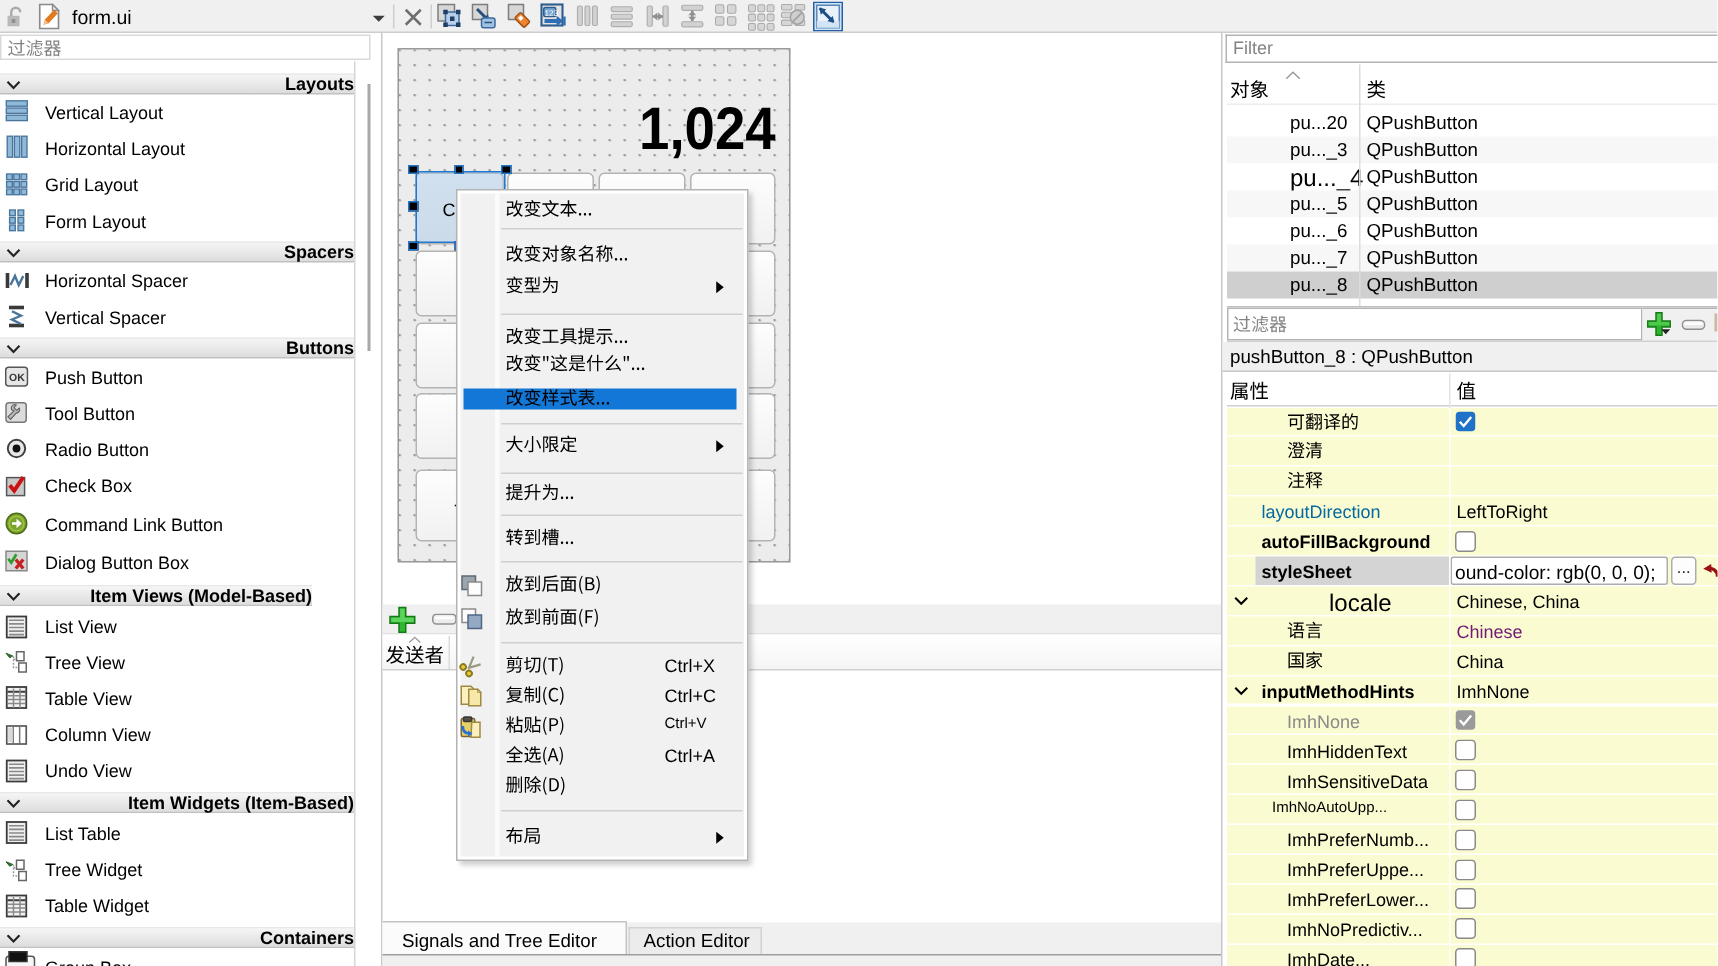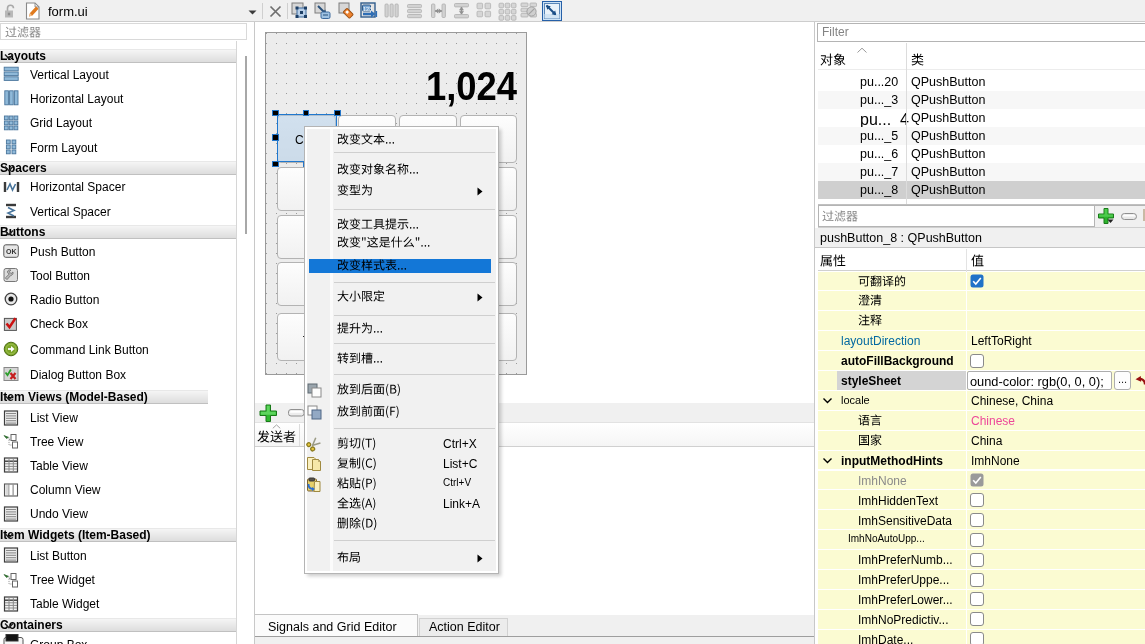--- a/index.html
+++ b/index.html
@@ -3,21 +3,21 @@
 *{margin:0;padding:0;box-sizing:border-box}
 html,body{width:1145px;height:644px;overflow:hidden;background:#fff;
   font-family:"Liberation Sans",sans-serif;-webkit-font-smoothing:antialiased}
 .ab{position:absolute}
 .ct{display:block}
 body{position:relative}
 .t12{font-size:12px;color:#000;line-height:14px;white-space:nowrap}
 .gray{color:#838383}
 .sep-v{width:1px;background:#c8c8c8}
 .hdr{background:linear-gradient(#f5f5f5,#dddddd);border-top:1px solid #e8e8e8;border-bottom:1px solid #c0c0c0;
-  font-size:12px;font-weight:bold;text-align:left;color:#000}
+  font-size:12px;font-weight:bold;text-align:right;color:#000}
 </style></head>
 <body>
 
 <div class="ab" style="left:0;top:0;width:1145px;height:22px;background:#f0f0f0;border-bottom:1px solid #cdcdcd"></div>
 <svg class="ab" width="14" height="15" style="left:3px;top:4px" viewBox="0 0 14 15">
 <path d="M4.5 7V4.2a3 3 0 0 1 6 0" fill="none" stroke="#a9a9a9" stroke-width="1.6"></path>
 <rect x="2" y="6.5" width="8" height="7" fill="#b9b9b9"></rect>
     <rect x="4.8" y="8.7" width="2.4" height="2.6" fill="#8f8f8f"></rect>
   </svg>
 <svg class="ab" width="16" height="18" style="left:25px;top:2px" viewBox="0 0 16 18">
@@ -273,21 +273,21 @@
       <path d="M1 0.5l4 4.2 4-4.2" stroke="#222" stroke-width="1.4" fill="none"></path>
     </svg></div>
 <div class="ab" style="left:3px;top:547.4px"><svg width="17" height="16" viewBox="0 0 17 16">
       <rect x="1.5" y="1" width="13" height="14" fill="#efefef" stroke="#3c3c3c" stroke-width="1.2"></rect>
       <path d="M3 3.5h10" stroke="#8a8a8a" stroke-width="1.1"></path>
       <path d="M3 5.9h10" stroke="#8a8a8a" stroke-width="1.1"></path>
       <path d="M3 8.3h10" stroke="#8a8a8a" stroke-width="1.1"></path>
       <path d="M3 10.7h10" stroke="#8a8a8a" stroke-width="1.1"></path>
       <path d="M3 13.1h10" stroke="#8a8a8a" stroke-width="1.1"></path>
     </svg></div>
-<div class="ab t12" style="left:30px;top:548.9px">List Button</div>
+<div class="ab t12" style="left:30px;top:548.9px">List Table</div>
 <div class="ab" style="left:3px;top:571.5px"><svg width="17" height="16" viewBox="0 0 17 16">
       <path d="M1 2.5l4.5 1.8-2 1.2z" fill="#2e7d2e" stroke="#1c521c" stroke-width="0.6"></path>
       <rect x="8" y="1.5" width="5" height="6" fill="#fff" stroke="#666"></rect>
       <rect x="9.5" y="9" width="5" height="6" fill="#fff" stroke="#666"></rect>
       <path d="M6 4.5v7.5h3M6 6.5h2" stroke="#999" stroke-dasharray="1.2 1" fill="none"></path>
     </svg></div>
 <div class="ab t12" style="left:30px;top:573.0px">Tree Widget</div>
 <div class="ab" style="left:3px;top:595.7px"><svg width="17" height="16" viewBox="0 0 17 16">
       <rect x="1.5" y="1" width="13" height="14" fill="#f2f2f2" stroke="#3c3c3c" stroke-width="1.2"></rect>
       <path d="M2 4.2h12" stroke="#3c3c3c" stroke-width="1.4"></path>
@@ -358,21 +358,21 @@
         <path d="M8.7 -10.3C9.3 -9.7 10 -8.8 10.4 -8.3L11.2 -8.9C10.8 -9.3 10.1 -10.2 9.5 -10.7ZM1.9 -6.8C2 -6.9 2.4 -7 3.3 -7H5.1C4.2 -4.3 2.8 -2.2 0.4 -0.7C0.6 -0.6 1 -0.2 1.1 0C2.8 -1 4 -2.4 5 -4C5.5 -3 6.1 -2.1 6.9 -1.4C5.8 -0.6 4.5 -0.1 3.1 0.2C3.3 0.4 3.5 0.8 3.6 1.1C5.1 0.7 6.5 0.1 7.7 -0.8C8.8 0.1 10.3 0.7 11.9 1.1C12.1 0.8 12.3 0.4 12.5 0.2C10.9 -0.1 9.6 -0.7 8.4 -1.4C9.6 -2.4 10.4 -3.7 11 -5.4L10.3 -5.7L10.1 -5.6H5.7C5.9 -6.1 6.1 -6.5 6.2 -7H12.1L12.1 -8H6.5C6.7 -8.9 6.8 -9.8 7 -10.8L5.9 -11C5.8 -9.9 5.6 -8.9 5.3 -8H3C3.3 -8.6 3.7 -9.5 3.9 -10.4L2.9 -10.6C2.7 -9.6 2.2 -8.5 2 -8.2C1.9 -8 1.7 -7.8 1.5 -7.7C1.7 -7.5 1.8 -7 1.9 -6.8ZM7.6 -2C6.8 -2.8 6.1 -3.7 5.6 -4.7H9.6C9.2 -3.6 8.5 -2.7 7.6 -2Z M18.3 -10.6C18.7 -9.9 19.2 -9 19.4 -8.5L20.3 -8.9C20.1 -9.4 19.6 -10.3 19.1 -10.9ZM14 -10.3C14.7 -9.6 15.5 -8.6 15.9 -7.9L16.7 -8.5C16.3 -9.1 15.5 -10.1 14.8 -10.8ZM23.2 -10.9C22.9 -10.2 22.4 -9.2 22 -8.5H17.6V-7.6H20.6V-6.1L20.6 -5.7H17.1V-4.8H20.5C20.3 -3.7 19.5 -2.4 17.2 -1.5C17.4 -1.3 17.8 -1 17.9 -0.8C19.8 -1.7 20.8 -2.7 21.2 -3.8C22.3 -2.8 23.5 -1.6 24.1 -0.9L24.8 -1.5C24.1 -2.4 22.6 -3.7 21.5 -4.8V-4.8H25.3V-5.7H21.6L21.6 -6.1V-7.6H24.9V-8.5H23C23.4 -9.1 23.9 -9.9 24.2 -10.6ZM16.2 -6.5H13.6V-5.6H15.3V-1.5C14.7 -1.3 14 -0.7 13.3 0.1L14 1.1C14.7 0.1 15.2 -0.7 15.7 -0.7C15.9 -0.7 16.4 -0.2 16.9 0.2C17.9 0.8 19 0.9 20.7 0.9C22 0.9 24.4 0.8 25.3 0.8C25.4 0.4 25.5 -0.1 25.6 -0.3C24.3 -0.2 22.3 -0.1 20.7 -0.1C19.2 -0.1 18 -0.2 17.2 -0.7C16.7 -1 16.5 -1.2 16.2 -1.4Z M36.9 -10.5C36.4 -9.9 35.9 -9.3 35.4 -8.7V-9.3H32.1V-10.9H31.2V-9.3H27.8V-8.4H31.2V-6.7H26.7V-5.9H31.8C30.1 -4.8 28.3 -3.9 26.4 -3.3C26.6 -3.1 26.9 -2.7 27 -2.5C27.8 -2.8 28.7 -3.1 29.4 -3.5V1H30.4V0.6H35.7V1H36.7V-4.5H31.3C32 -4.9 32.7 -5.4 33.4 -5.9H38.3V-6.7H34.5C35.7 -7.7 36.8 -8.8 37.7 -10ZM32.1 -6.7V-8.4H35.1C34.5 -7.8 33.8 -7.3 33.1 -6.7ZM30.4 -1.6H35.7V-0.2H30.4ZM30.4 -2.4V-3.7H35.7V-2.4Z" fill="#000000"></path>
       </g>
     </svg>
   </div>
 <svg class="ab" width="9" height="5" style="left:271.5px;top:424px" viewBox="0 0 9 5">
     <path d="M0.8 4.3l3.7-3.4 3.7 3.4" stroke="#9a9a9a" stroke-width="0.9" fill="none"></path>
   </svg>
 <div class="ab" style="left:255px;top:615px;width:559px;height:22px;background:#f0f0f0"></div>
 <div class="ab" style="left:418.5px;top:618px;width:89.5px;height:19px;background:#ececec;border:1px solid #d2d2d2;border-bottom:none"></div>
 <div class="ab" style="left:255px;top:614px;width:163px;height:23px;background:#fbfbfb;border:1px solid #c4c4c4;border-bottom:none;border-left:none"></div>
-<div class="ab" style="left:268px;top:620px;font-size:12.5px;color:#000">Signals and Grid Editor</div>
+<div class="ab" style="left:268px;top:620px;font-size:12.5px;color:#000">Signals and Tree Editor</div>
 <div class="ab" style="left:429px;top:620px;font-size:12.5px;color:#000">Action Editor</div>
 <div class="ab" style="left:255px;top:636.3px;width:559px;height:7.7px;background:#f0f0f0;border-top:1px solid #9e9e9e"></div>
 <div class="ab" style="left:817px;top:23px;width:328px;height:19px;background:#fff;border:1px solid #b4b4b4;border-right:none"></div>
 <div class="ab t12 gray" style="left:822px;top:25px">Filter</div>
 <div class="ab" style="left:818px;top:44px;width:327px;height:26px;background:#fff;border-bottom:1px solid #ececec"></div>
 <div class="ab" style="left:820px;top:52.5px">
     <svg class="ct" width="27" height="15" viewBox="0 0 27 15">
       <g transform="translate(0,11.44)">
         <path d="M6.5 -5.1C7.1 -4.2 7.7 -3 7.9 -2.2L8.8 -2.6C8.6 -3.4 8 -4.6 7.3 -5.5ZM1.2 -5.9C2 -5.2 2.8 -4.3 3.6 -3.5C2.8 -1.8 1.8 -0.5 0.6 0.2C0.8 0.4 1.1 0.8 1.3 1C2.5 0.2 3.5 -1 4.3 -2.6C4.9 -1.9 5.3 -1.2 5.7 -0.6L6.4 -1.4C6.1 -2 5.4 -2.8 4.7 -3.7C5.3 -5.1 5.8 -6.9 6 -9L5.3 -9.2L5.2 -9.2H0.9V-8.3H4.9C4.7 -6.9 4.4 -5.6 4 -4.5C3.3 -5.2 2.6 -5.9 1.9 -6.5ZM9.9 -10.9V-7.8H6.3V-6.9H9.9V-0.3C9.9 -0.1 9.9 0 9.6 0C9.4 0 8.7 0 7.9 0C8 0.3 8.1 0.8 8.2 1C9.3 1 10 1 10.3 0.8C10.8 0.7 10.9 0.4 10.9 -0.3V-6.9H12.5V-7.8H10.9V-10.9Z M17.4 -11C16.7 -9.9 15.4 -8.6 13.7 -7.7C13.9 -7.5 14.2 -7.2 14.3 -7C14.6 -7.1 14.8 -7.3 15.1 -7.5V-5.3H17.3C16.3 -4.7 15.1 -4.3 13.8 -4C14 -3.8 14.2 -3.5 14.3 -3.3C15.6 -3.7 16.8 -4.1 17.8 -4.8C18.2 -4.6 18.5 -4.4 18.7 -4.1C17.6 -3.4 15.8 -2.6 14.3 -2.3C14.5 -2.1 14.7 -1.8 14.8 -1.6C16.3 -2 18.1 -2.8 19.2 -3.6C19.4 -3.4 19.6 -3.2 19.8 -2.9C18.4 -1.9 16 -0.9 14.1 -0.4C14.3 -0.2 14.5 0.1 14.7 0.4C16.5 -0.2 18.6 -1.1 20.1 -2.2C20.4 -1.3 20.3 -0.5 19.8 -0.2C19.5 0 19.2 0 18.9 0C18.6 0 18.1 0 17.6 0C17.8 0.2 17.9 0.6 17.9 0.9C18.3 0.9 18.7 0.9 19 0.9C19.6 0.9 19.9 0.8 20.4 0.5C21.3 0 21.5 -1.4 20.9 -2.7L21.6 -3.1C22.1 -1.9 23.2 -0.4 24.7 0.4C24.9 0.1 25.2 -0.3 25.4 -0.5C23.9 -1.1 22.9 -2.4 22.3 -3.5C23 -3.8 23.6 -4.2 24.2 -4.6L23.4 -5.1C22.7 -4.6 21.5 -3.9 20.5 -3.4C20.1 -4.1 19.4 -4.7 18.5 -5.3L18.6 -5.3H24V-8.3H20.6C20.9 -8.7 21.3 -9.2 21.6 -9.7L20.9 -10.1L20.8 -10H17.9C18.1 -10.3 18.3 -10.5 18.5 -10.8ZM17.2 -9.3H20.2C20 -8.9 19.7 -8.6 19.4 -8.3H16.1C16.5 -8.6 16.9 -8.9 17.2 -9.3ZM16 -7.5H19.4C19.1 -7 18.7 -6.5 18.3 -6.1H16ZM20.4 -7.5H23.1V-6.1H19.4C19.8 -6.5 20.1 -7 20.4 -7.5Z" fill="#000000"></path>
       </g>
@@ -494,31 +494,31 @@
   </div>
 <div class="ab" style="left:1114px;top:371.0px;width:17px;height:19px;background:#fdfdfd;border:1px solid #adadad;border-radius:3px;font-size:11px;text-align:center;line-height:14px;color:#222">...</div>
 <svg class="ab" width="14" height="14" style="left:1133px;top:373.5px" viewBox="0 0 14 14">
 <path d="M12 10.5c0-4.5-3.5-6-6.5-5.5" fill="none" stroke="#991111" stroke-width="2.2"></path>
 <path d="M7.8 2l-5.3 3.2 5.6 2.6z" fill="#991111"></path>
   </svg>
 <div class="ab" style="left:818px;top:390.9px;width:327px;height:19.9px;background:#fbfbd2;border-bottom:1px solid #fff"></div>
 <svg class="ab" width="11" height="7" style="left:822px;top:396.9px" viewBox="0 0 11 7">
     <path d="M1.5 1.5l4 4 4-4" stroke="#000" stroke-width="1.4" fill="none"></path>
   </svg>
-<div class="ab" style="left:841px;top:394.1px;font-size:11px;color:#000;white-space:nowrap">locale</div>
+<div class="ab" style="left:886px;top:394.1px;font-size:16px;color:#000;white-space:nowrap">locale</div>
 <div class="ab" style="left:971px;top:394.1px;font-size:12px;color:#000;white-space:nowrap">Chinese, China</div>
 <div class="ab" style="left:818px;top:410.8px;width:327px;height:19.9px;background:#fbfbd2;border-bottom:1px solid #fff"></div>
 <div class="ab" style="left:858px;top:413.79999999999995px">
     <svg class="ct" width="25" height="14" viewBox="0 0 25 14">
       <g transform="translate(0,10.56)">
         <path d="M1.2 -9.2C1.8 -8.6 2.6 -7.8 3 -7.3L3.6 -8C3.2 -8.5 2.4 -9.2 1.8 -9.8ZM4.7 -7.5V-6.7H6.2C6.1 -6.1 6 -5.5 5.8 -5.1H3.8V-4.2H11.5V-5.1H10.1C10.2 -5.8 10.3 -6.7 10.3 -7.5L9.7 -7.5L9.5 -7.5H7.3L7.6 -8.8H11.1V-9.6H4.3V-8.8H6.7L6.4 -7.5ZM6.8 -5.1 7.2 -6.7H9.4C9.4 -6.2 9.3 -5.6 9.2 -5.1ZM4.8 -3.3V1H5.7V0.5H9.8V0.9H10.7V-3.3ZM5.7 -0.3V-2.4H9.8V-0.3ZM2.2 0.6C2.4 0.4 2.7 0.1 4.7 -1.3C4.7 -1.4 4.5 -1.8 4.5 -2L3 -1.1V-6.3H0.5V-5.4H2.2V-1.1C2.2 -0.6 2 -0.3 1.8 -0.2C1.9 0 2.2 0.4 2.2 0.6Z M14.4 -4.7V-4H21.6V-4.7ZM14.4 -6.5V-5.8H21.6V-6.5ZM14.3 -2.8V0.9H15.2V0.4H20.9V0.9H21.8V-2.8ZM15.2 -0.3V-2.1H20.9V-0.3ZM16.9 -9.8C17.4 -9.4 17.8 -8.7 18 -8.3H12.6V-7.5H23.4V-8.3H18.6L19 -8.4C18.8 -8.9 18.3 -9.6 17.8 -10.1Z" fill="#000000"></path>
       </g>
     </svg>
   </div>
-<div class="ab" style="left:971px;top:414.0px;font-size:12px;color:#ec4899;white-space:nowrap">Chinese</div>
+<div class="ab" style="left:971px;top:414.0px;font-size:12px;color:#701a75;white-space:nowrap">Chinese</div>
 <div class="ab" style="left:818px;top:430.7px;width:327px;height:19.9px;background:#fbfbd2;border-bottom:1px solid #fff"></div>
 <div class="ab" style="left:858px;top:433.7px">
     <svg class="ct" width="25" height="14" viewBox="0 0 25 14">
       <g transform="translate(0,10.56)">
         <path d="M7.1 -3.8C7.5 -3.4 8.1 -2.9 8.3 -2.5L8.9 -2.8C8.7 -3.2 8.1 -3.8 7.7 -4.2ZM2.7 -2.4V-1.6H9.3V-2.4H6.4V-4.4H8.8V-5.2H6.4V-6.9H9.1V-7.7H2.9V-6.9H5.5V-5.2H3.2V-4.4H5.5V-2.4ZM1 -9.5V1H1.9V0.4H10V1H11V-9.5ZM1.9 -0.5V-8.7H10V-0.5Z M17.1 -9.9C17.2 -9.6 17.4 -9.3 17.5 -9H13V-6.5H13.9V-8.2H22.2V-6.5H23.1V-9H18.6C18.5 -9.4 18.2 -9.8 18 -10.2ZM21.5 -5.8C20.8 -5.1 19.8 -4.4 18.9 -3.8C18.6 -4.4 18.2 -5.1 17.6 -5.6C17.9 -5.8 18.2 -6 18.4 -6.2H21.5V-7H14.5V-6.2H17.3C16.1 -5.5 14.5 -4.9 13 -4.5C13.1 -4.3 13.4 -3.9 13.5 -3.8C14.6 -4.1 15.9 -4.6 16.9 -5.2C17.2 -5 17.4 -4.7 17.5 -4.5C16.5 -3.7 14.4 -2.9 12.9 -2.5C13.1 -2.3 13.3 -2 13.4 -1.8C14.8 -2.2 16.7 -3.1 17.9 -3.9C18 -3.6 18.1 -3.3 18.2 -3C17 -2 14.7 -0.8 12.7 -0.4C12.9 -0.2 13.1 0.2 13.2 0.4C14.9 -0.1 17 -1.1 18.4 -2.2C18.5 -1.2 18.3 -0.4 17.9 -0.1C17.7 0.1 17.4 0.1 17.1 0.1C16.9 0.1 16.5 0.1 16 0.1C16.2 0.3 16.3 0.7 16.3 0.9C16.7 0.9 17 0.9 17.3 0.9C17.8 0.9 18.2 0.8 18.5 0.5C19.2 0 19.5 -1.5 19.1 -3L19.7 -3.4C20.3 -1.6 21.5 -0.2 23 0.5C23.1 0.2 23.4 -0.1 23.6 -0.3C22.1 -0.9 20.9 -2.2 20.4 -3.8C21 -4.3 21.7 -4.7 22.2 -5.2Z" fill="#000000"></path>
       </g>
     </svg>
   </div>
 <div class="ab" style="left:971px;top:433.9px;font-size:12px;color:#000;white-space:nowrap">China</div>
 <div class="ab" style="left:818px;top:450.6px;width:327px;height:19.9px;background:#fbfbd2;border-bottom:1px solid #fff"></div>
@@ -708,23 +708,23 @@
 <svg class="ab" width="6" height="9" style="left:477px;top:186.5px" viewBox="0 0 6 9">
     <path d="M0.5 0.5l5 4-5 4z" fill="#000"></path>
   </svg>
 <svg class="ab" width="6" height="9" style="left:477px;top:292.5px" viewBox="0 0 6 9">
     <path d="M0.5 0.5l5 4-5 4z" fill="#000"></path>
   </svg>
 <svg class="ab" width="6" height="9" style="left:477px;top:553.5px" viewBox="0 0 6 9">
     <path d="M0.5 0.5l5 4-5 4z" fill="#000"></path>
   </svg>
 <div class="ab" style="left:443px;top:437.0px;font-size:12px;color:#000">Ctrl+X</div>
-<div class="ab" style="left:443px;top:457.0px;font-size:12px;color:#000">List+C</div>
+<div class="ab" style="left:443px;top:457.0px;font-size:12px;color:#000">Ctrl+C</div>
 <div class="ab" style="left:443px;top:477.0px;font-size:10px;color:#000">Ctrl+V</div>
-<div class="ab" style="left:443px;top:497.0px;font-size:12px;color:#000">Link+A</div>
+<div class="ab" style="left:443px;top:497.0px;font-size:12px;color:#000">Ctrl+A</div>
 <svg class="ab" width="15" height="15" style="left:306.5px;top:383px" viewBox="0 0 15 15">
 <rect x="1" y="1" width="9" height="9" fill="#9aa5ad" stroke="#5f6a73"></rect>
 <rect x="5" y="5" width="9" height="9" fill="#fdfdfd" stroke="#8a8a8a"></rect>
   </svg>
 <svg class="ab" width="15" height="15" style="left:306.5px;top:405px" viewBox="0 0 15 15">
 <rect x="1" y="1" width="9" height="9" fill="#fdfdfd" stroke="#8a8a8a"></rect>
 <rect x="5" y="5" width="9" height="9" fill="#93a9c4" stroke="#4f6785"></rect>
   </svg>
 <svg class="ab" width="16" height="16" style="left:306px;top:436px" viewBox="0 0 16 16">
 <g transform="rotate(48 8 8)">

